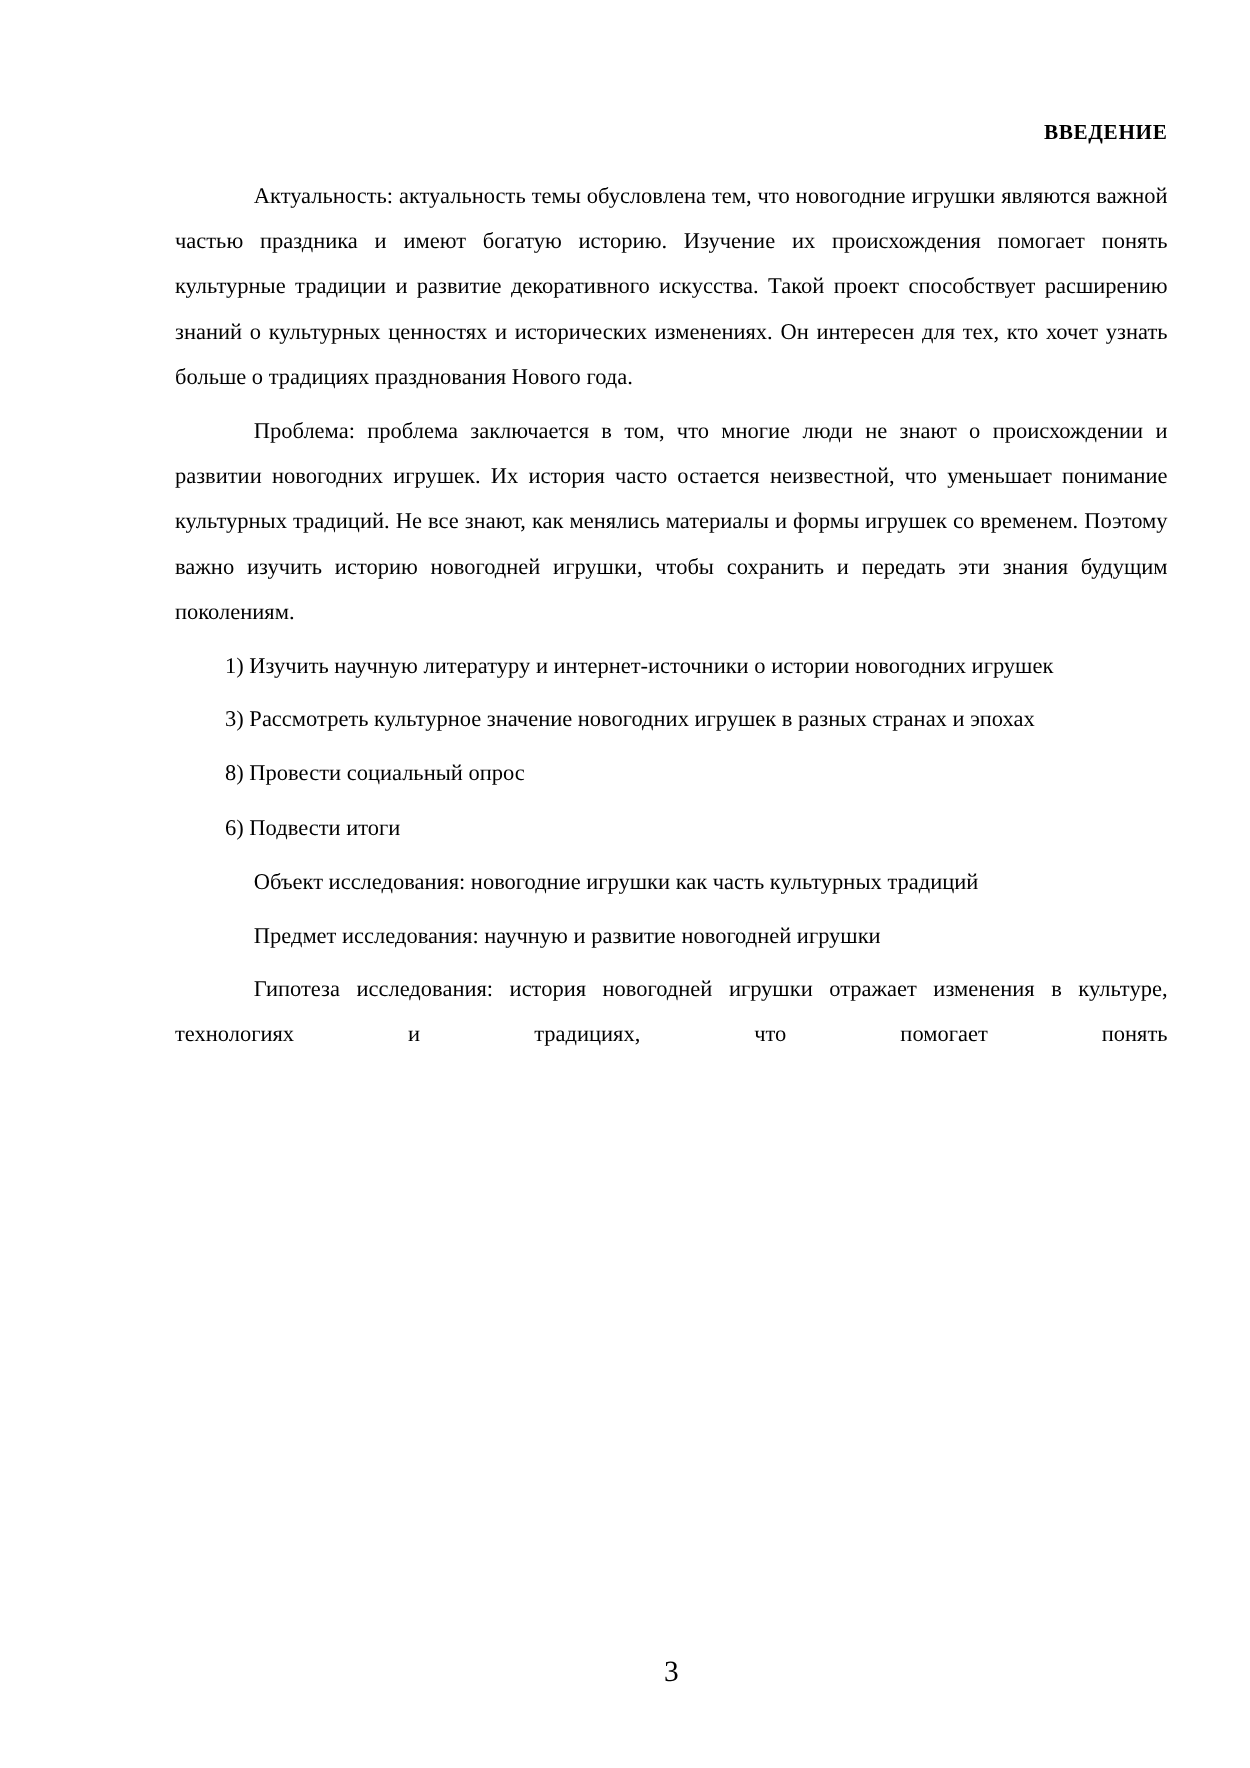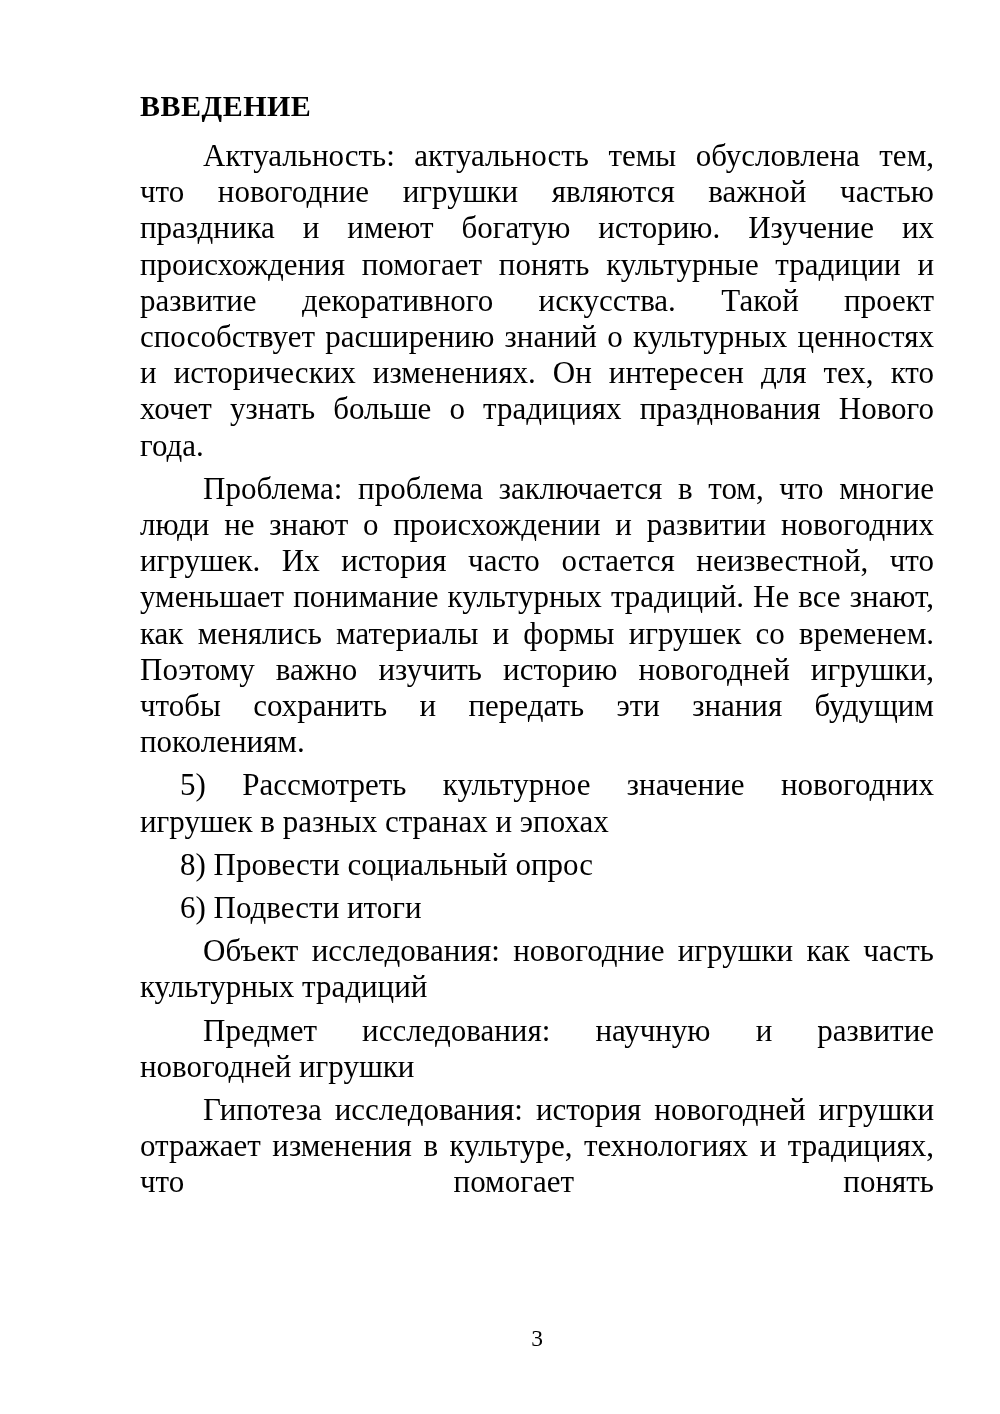--- a/index.html
+++ b/index.html
@@ -19,29 +19,29 @@
     left: 0;
     top: 0;
     width: 1000px;
     height: 1414px;
     box-sizing: border-box;
     padding: 88px 66px 0 140px;
     background: #ffffff;
   }
   .doc-title {
     margin: 0 0 14px 0;
-    font-size: 30px;
+    font-size: 17px;
     line-height: 36px;
     font-weight: bold;
-    text-align: left;
+    text-align: right;
     letter-spacing: 0.5px;
   }
   .para {
     margin: 0 0 7px 0;
-    font-size: 31px;
+    font-size: 18px;
     line-height: 36.2px;
     text-align: justify;
     text-indent: 63px;
   }
   .para.list {
     text-indent: 40px;
   }
   .para.cont {
     
     text-align-last: justify;
@@ -62,23 +62,24 @@
 <div class="page">
 
   <h1 class="doc-title">ВВЕДЕНИЕ</h1>
 
   <p class="para">Актуальность: актуальность темы обусловлена тем, что новогодние игрушки являются важной частью праздника и имеют богатую историю. Изучение их происхождения помогает понять культурные традиции и развитие декоративного искусства. Такой проект способствует расширению знаний о культурных ценностях и исторических изменениях. Он интересен для тех, кто хочет узнать больше о традициях празднования Нового года.</p>
 
   <p class="para">Проблема: проблема заключается в том, что многие люди не знают о происхождении и развитии новогодних игрушек. Их история часто остается неизвестной, что уменьшает понимание культурных традиций. Не все знают, как менялись материалы и формы игрушек со временем. Поэтому важно изучить историю новогодней игрушки, чтобы сохранить и передать эти знания будущим поколениям.</p>
 
 
 
+  <p class="para list">1) Изучить научную литературу и интернет-источники о истории новогодних игрушек</p>
 
 
-  <p class="para list">5) Рассмотреть культурное значение новогодних игрушек в разных странах и эпохах</p>
+  <p class="para list">3) Рассмотреть культурное значение новогодних игрушек в разных странах и эпохах</p>
 
   <p class="para list">8) Провести социальный опрос</p>
 
   <p class="para list">6) Подвести итоги</p>
 
   <p class="para">Объект исследования: новогодние игрушки как часть культурных традиций</p>
 
   <p class="para">Предмет исследования: научную и развитие новогодней игрушки</p>
 
   <p class="para cont">Гипотеза исследования: история новогодней игрушки отражает изменения в культуре, технологиях и традициях, что помогает понять</p>

